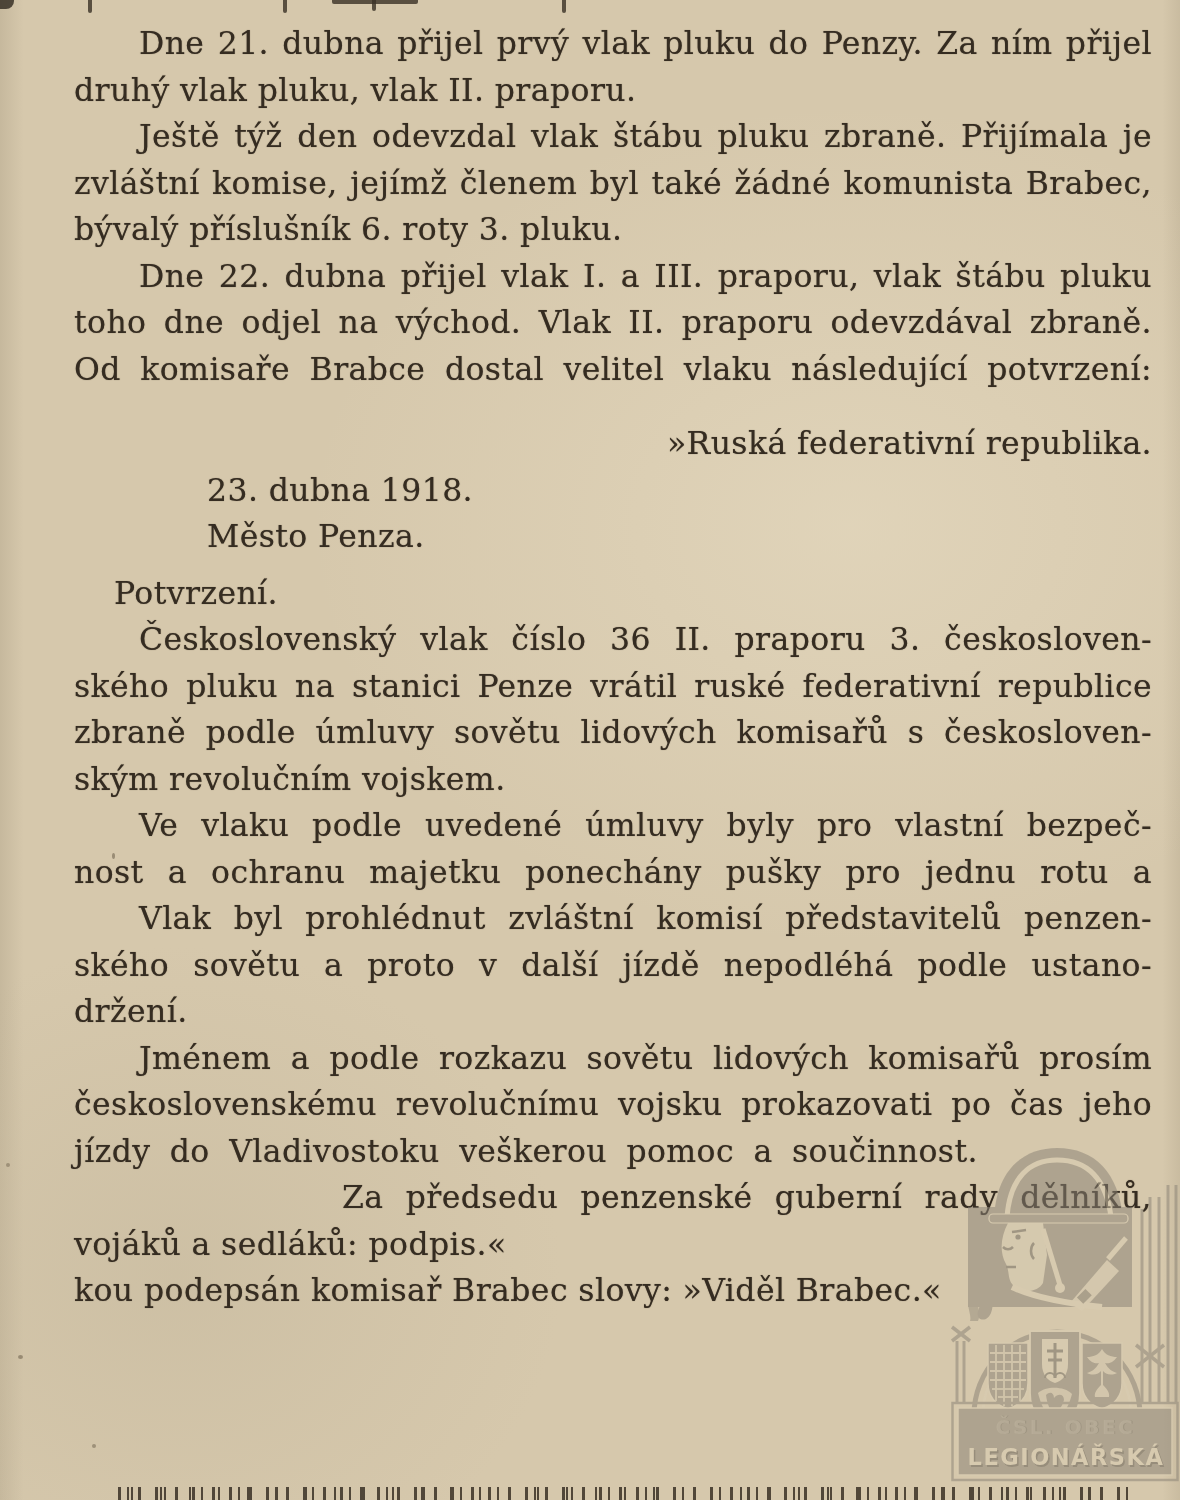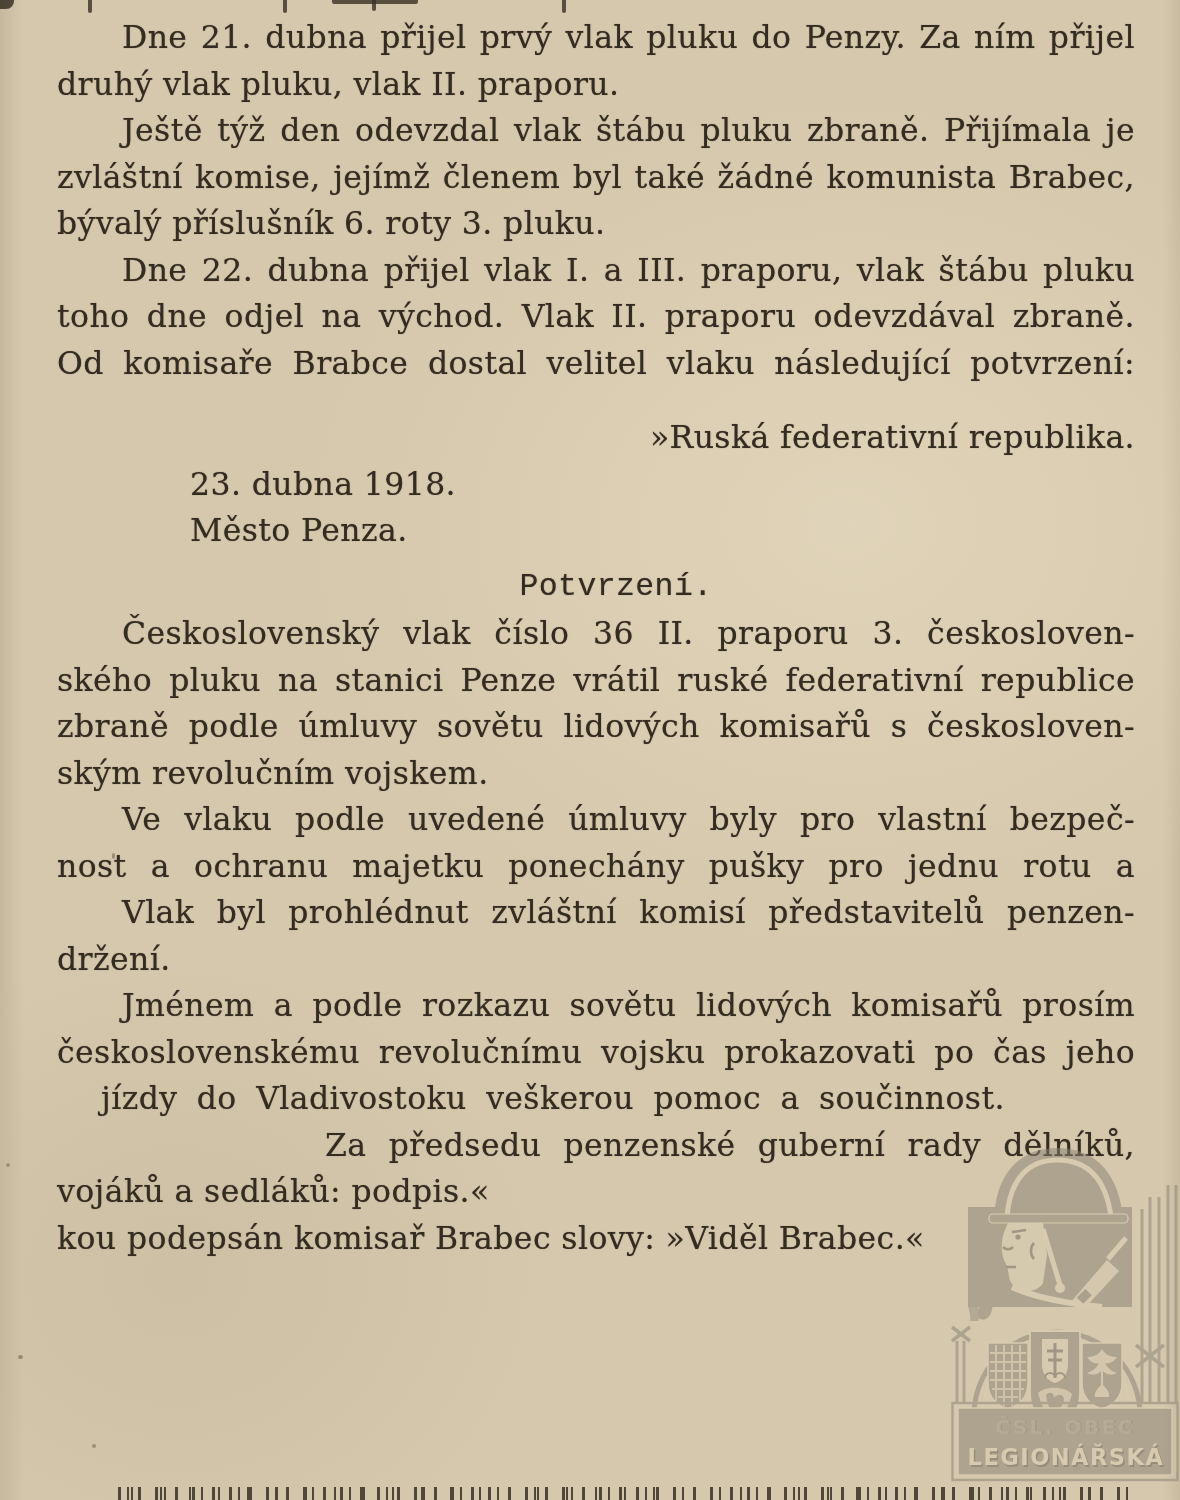--- a/index.html
+++ b/index.html
@@ -9,36 +9,36 @@
     background-color:#d6c8ac;
     background-image:
       radial-gradient(ellipse 900px 700px at 72% 35%, rgba(232,221,196,.55) 0%, rgba(232,221,196,0) 60%),
       radial-gradient(ellipse 700px 600px at 15% 85%, rgba(196,183,156,.5) 0%, rgba(196,183,156,0) 55%),
       linear-gradient(90deg, rgba(150,137,112,.25) 0%, rgba(150,137,112,0) 2%, rgba(150,137,112,0) 98.5%, rgba(150,137,112,.2) 100%);
     overflow:hidden;
     font-family:"DejaVu Serif","Liberation Serif",serif;
     color:#352c21;
   }
   .col{
-    position:absolute;left:57px;top:0;width:1078px;padding-top:14px;
+    position:absolute;left:74px;top:0;width:1078px;padding-top:20px;
   }
   .ln{
     line-height:46.5px;
     font-size:31.5px;
     letter-spacing:.4px;
     white-space:nowrap;
     text-shadow:0 0 1px rgba(47,39,28,.55);
   }
   .j{white-space:normal;text-align:justify;text-align-last:justify;}
   .ind{text-indent:65px;text-align:right;}
   .ind2{text-indent:133px;}
   .gap-lg{margin-top:28px;}
   .gap-sm{margin-top:10px;}
-  .heading{text-align:center;padding-left:40px;white-space:nowrap;font-family:Liberation Mono, monospace;}
-  .spread{word-spacing:9px;margin-left:44px;}
+  .heading{text-align:left;padding-left:40px;white-space:nowrap;}
+  .spread{word-spacing:9px;}
   .pl268{padding-left:268px;}
   .ml600{}
   
   .stub{position:absolute;background:#3a3126;opacity:.8;border-radius:0 0 2px 2px;}
   
   .bottom-partial{
     position:absolute;left:118px;top:1487px;width:1016px;height:13px;opacity:.85;
     background:
       repeating-linear-gradient(90deg,#3a3126 0 3px,transparent 3px 9px,#3a3126 9px 11px,transparent 11px 20px,#3a3126 20px 23px,transparent 23px 37px),
       repeating-linear-gradient(90deg,transparent 0 13px,#3a3126 13px 15px,transparent 15px 29px);
@@ -79,20 +79,21 @@
     <div class="ln ind2">Město Penza.</div>
 
     <div class="ln heading gap-sm">Potvrzení.</div>
     <div class="ln j ind">Československý vlak číslo 36 II. praporu 3. českosloven-</div>
     <div class="ln j">ského pluku na stanici Penze vrátil ruské federativní republice</div>
     <div class="ln j">zbraně podle úmluvy sovětu lidových komisařů s českosloven-</div>
     <div class="ln">ským revolučním vojskem.</div>
     <div class="ln j ind">Ve vlaku podle uvedené úmluvy byly pro vlastní bezpeč-</div>
     <div class="ln j">nost a ochranu majetku ponechány pušky pro jednu rotu a</div>
     <div class="ln j ind">Vlak byl prohlédnut zvláštní komisí představitelů penzen-</div>
+    <div class="ln j">ského sovětu a proto v další jízdě nepodléhá podle ustano-</div>
     <div class="ln">držení.</div>
     <div class="ln j ind">Jménem a podle rozkazu sovětu lidových komisařů prosím</div>
     <div class="ln j">československému revolučnímu vojsku prokazovati po čas jeho</div>
     <div class="ln spread">jízdy do Vladivostoku veškerou pomoc a součinnost.</div>
     <div class="ln j pl268">Za předsedu penzenské guberní rady dělníků,</div>
     <div class="ln ml600">vojáků a sedláků: podpis.«</div>
     <div class="ln">kou podepsán komisař Brabec slovy: »Viděl Brabec.«</div>
   </div>
 
   <div class="bottom-partial"></div>

